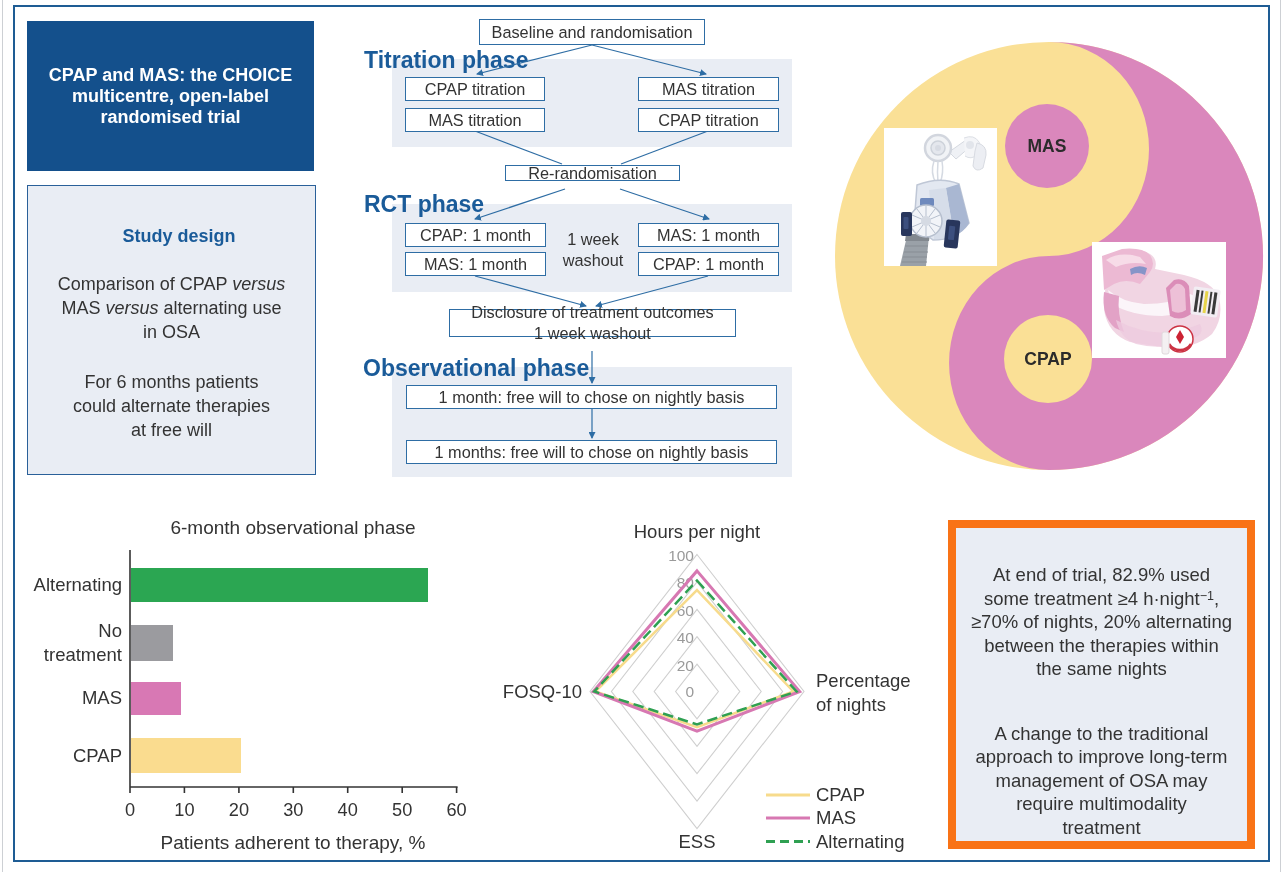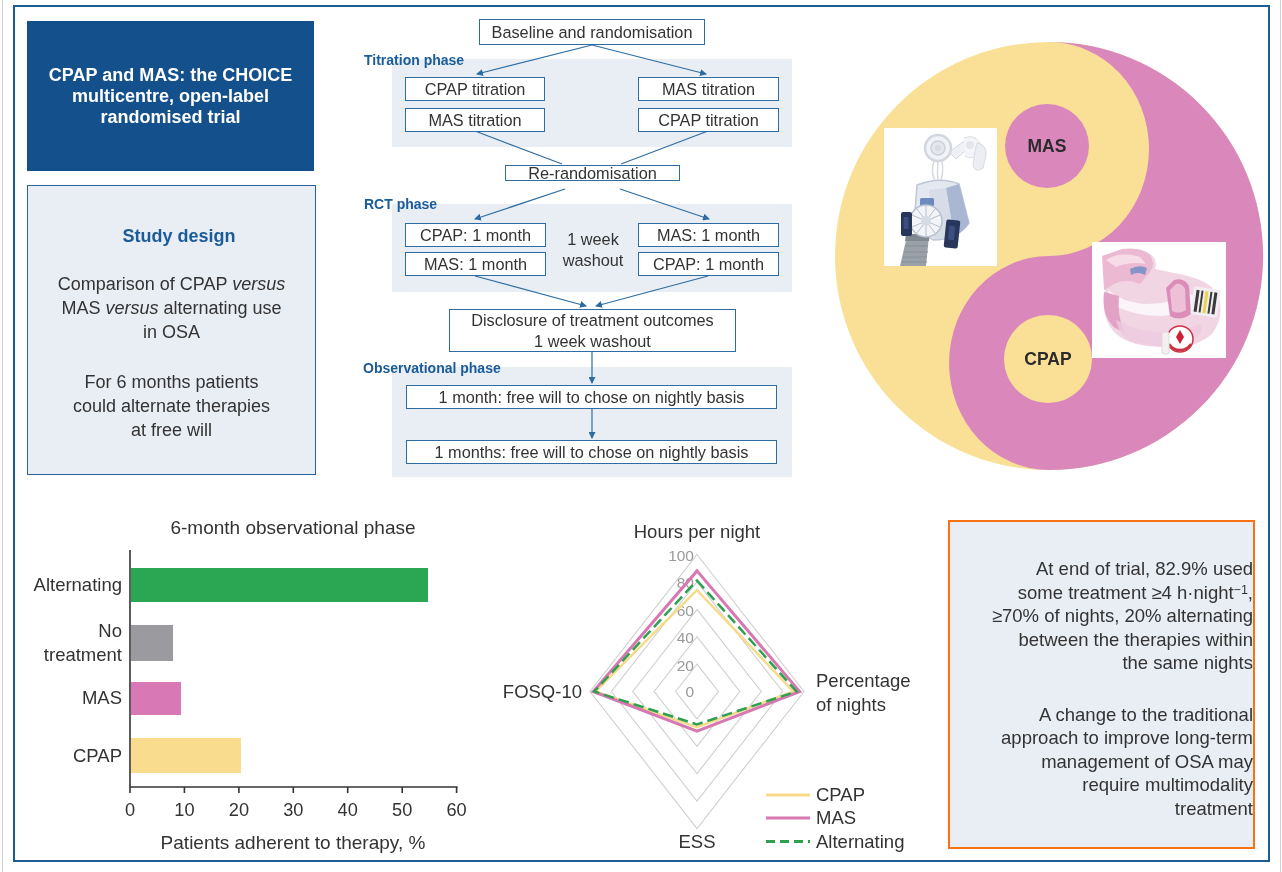--- a/index.html
+++ b/index.html
@@ -2,21 +2,21 @@
 <html><head>
 <meta charset="utf-8">
 <style>
   html,body{margin:0;padding:0;background:#fff;}
   #page{position:relative;width:1282px;height:872px;background:#fff;
         font-family:"Liberation Sans",sans-serif;overflow:hidden;}
   .abs{position:absolute;}
   .fbox{position:absolute;background:#fff;border:1.1px solid #2E6DA4;
         color:#333;display:flex;align-items:center;justify-content:center;
         font-size:16.3px;line-height:19px;text-align:center;box-sizing:border-box;}
-  .phase{position:absolute;color:#1A5B99;font-weight:bold;font-size:14px;line-height:18px;}
+  .phase{position:absolute;color:#1A5B99;font-weight:bold;font-size:23px;line-height:18px;}
   .panel{position:absolute;background:#E9EDF4;}
 </style>
 </head>
 <body>
 <div id="page">
 
   <div class="abs" style="left:2px;top:0;width:1px;height:872px;background:#cdd0d4;"></div>
   <div class="abs" style="left:1280px;top:0;width:1px;height:872px;background:#cdd0d4;"></div>
 
   <div class="abs" style="left:13px;top:5px;width:1257px;height:857px;border:2px solid #1E5C94;box-sizing:border-box;"></div>
@@ -66,21 +66,21 @@
   <div class="fbox" style="left:405px;top:77px;width:140px;height:24px;">CPAP titration</div>
   <div class="fbox" style="left:405px;top:108px;width:140px;height:24px;">MAS titration</div>
   <div class="fbox" style="left:638px;top:77px;width:141px;height:24px;">MAS titration</div>
   <div class="fbox" style="left:638px;top:108px;width:141px;height:24px;">CPAP titration</div>
   <div class="fbox" style="left:505px;top:165px;width:175px;height:16px;">Re-randomisation</div>
   <div class="fbox" style="left:405px;top:223px;width:141px;height:24px;">CPAP: 1 month</div>
   <div class="fbox" style="left:405px;top:252px;width:141px;height:24px;">MAS: 1 month</div>
   <div class="fbox" style="left:638px;top:223px;width:141px;height:24px;">MAS: 1 month</div>
   <div class="fbox" style="left:638px;top:252px;width:141px;height:24px;">CPAP: 1 month</div>
   <div class="abs" style="left:555px;top:229px;width:76px;text-align:center;color:#333;font-size:16.3px;line-height:21px;">1 week<br>washout</div>
-  <div class="fbox" style="left:449px;top:309px;width:287px;height:43px;line-height:21px;">Disclosure of treatment outcomes<br>1 week washout</div>
+  <div class="fbox" style="left:449px;top:309px;width:287px;height:28px;line-height:21px;">Disclosure of treatment outcomes<br>1 week washout</div>
   <div class="fbox" style="left:406px;top:385px;width:371px;height:24px;">1 month: free will to chose on nightly basis</div>
   <div class="fbox" style="left:406px;top:440px;width:371px;height:24px;">1 months: free will to chose on nightly basis</div>
 
   <svg class="abs" style="left:827px;top:34px;" width="450" height="444" viewBox="0 0 450 444">
     <g>
       <circle cx="222" cy="222" r="214" fill="#FAE096"></circle>
       <path d="M222,8 A214,214 0 1 1 222,436 A100,107 0 0 1 222,222 A100,107 0 0 0 222,8 z" fill="#DA87BC"></path>
       <circle cx="220" cy="112" r="42" fill="#DA87BC"></circle>
       <circle cx="221" cy="325" r="44" fill="#FAE096"></circle>
       <text x="220" y="118" font-size="17.5" font-weight="bold" fill="#2b2b2b" text-anchor="middle">MAS</text>
@@ -224,18 +224,18 @@
       <line x1="296" y1="341.5" x2="340" y2="341.5" stroke="#2FA052" stroke-dasharray="9,5"></line>
     </g>
     <g font-size="18.5" fill="#333">
       <text x="346" y="301">CPAP</text>
       <text x="346" y="324">MAS</text>
       <text x="346" y="347.5">Alternating</text>
     </g>
   </svg>
 
   <div class="abs" style="left:948px;top:520px;width:307px;height:329px;background:#E9EDF4;
-       border:2px solid #f97316;box-sizing:border-box;text-align:right;color:#333;
+       border:8px solid #f97316;box-sizing:border-box;text-align:center;color:#333;
        font-size:18.5px;line-height:23.5px;">
     <div style="margin-top:35px;">At end of trial, 82.9% used<br>some treatment ≥4&nbsp;h·night<span style="font-size:12.5px;vertical-align:5px;line-height:0;">−1</span>,<br>≥70% of nights, 20% alternating<br>between the therapies within<br>the same nights</div>
-    <div style="margin-top:28px;">A change to the traditional<br>approach to improve long-term<br>management of OSA may<br>require multimodality<br>treatment</div>
+    <div style="margin-top:41px;">A change to the traditional<br>approach to improve long-term<br>management of OSA may<br>require multimodality<br>treatment</div>
   </div>
 </div>
 
 </body></html>

